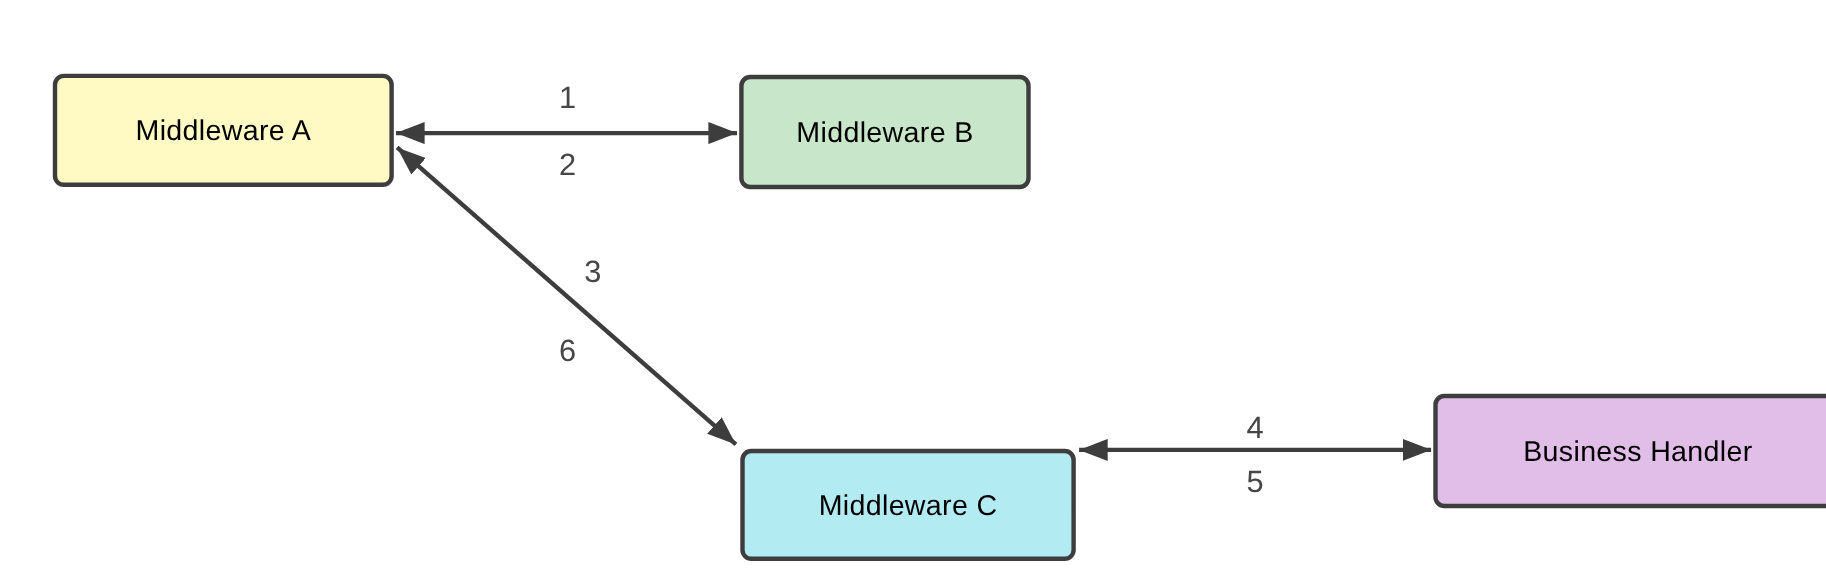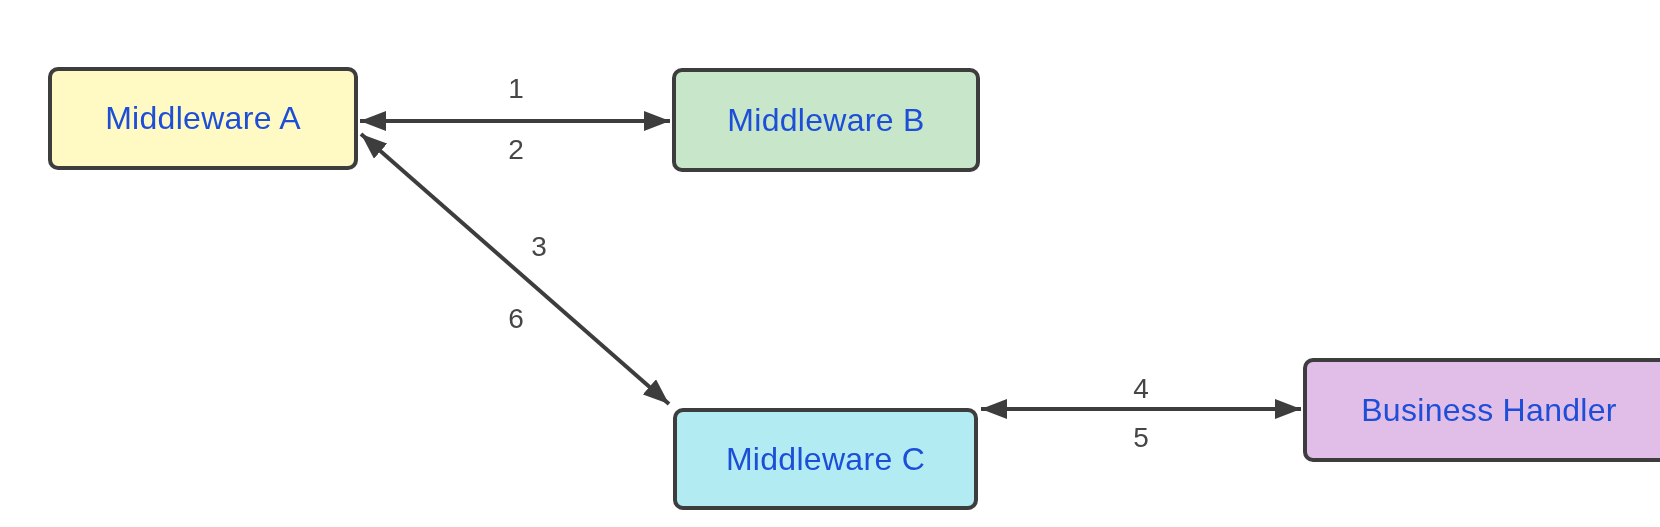--- a/index.html
+++ b/index.html
@@ -26,36 +26,36 @@
   .node {
     position: absolute;
     box-sizing: border-box;
     border: 4px solid #3d3d3d;
     border-radius: 10px;
     display: flex;
     align-items: center;
     justify-content: center;
   }
   .node-label {
-    font-size: 32px;
-    color: #1d4ed8;
+    font-size: 26px;
+    color: #000000;
     letter-spacing: 0.3px;
     white-space: nowrap;
   }
   .edge-label {
     position: absolute;
     transform: translate(-50%, -50%);
     font-size: 28px;
     color: #464646;
     line-height: 1;
     white-space: nowrap;
   }
   
   #node-a  { left: 48px;   top: 67px;  width: 310px; height: 103px; }
-  #node-b  { left: 672px;  top: 68px;  width: 308px; height: 104px; }
+  #node-b  { left: 672px;  top: 68px;  width: 265px; height: 104px; }
   #node-c  { left: 673px;  top: 360px; width: 305px; height: 102px; margin-top: 48px; }
   #node-bh { left: 1303px; top: 358px; width: 372px; height: 104px; }
   
   #lbl-1 { left: 516px;  top: 89px;  }
   #lbl-2 { left: 516px;  top: 150px; }
   #lbl-3 { left: 539px;  top: 247px; }
   #lbl-6 { left: 516px;  top: 319px; }
   #lbl-4 { left: 1141px; top: 389px; }
   #lbl-5 { left: 1141px; top: 438px; }
 </style>

